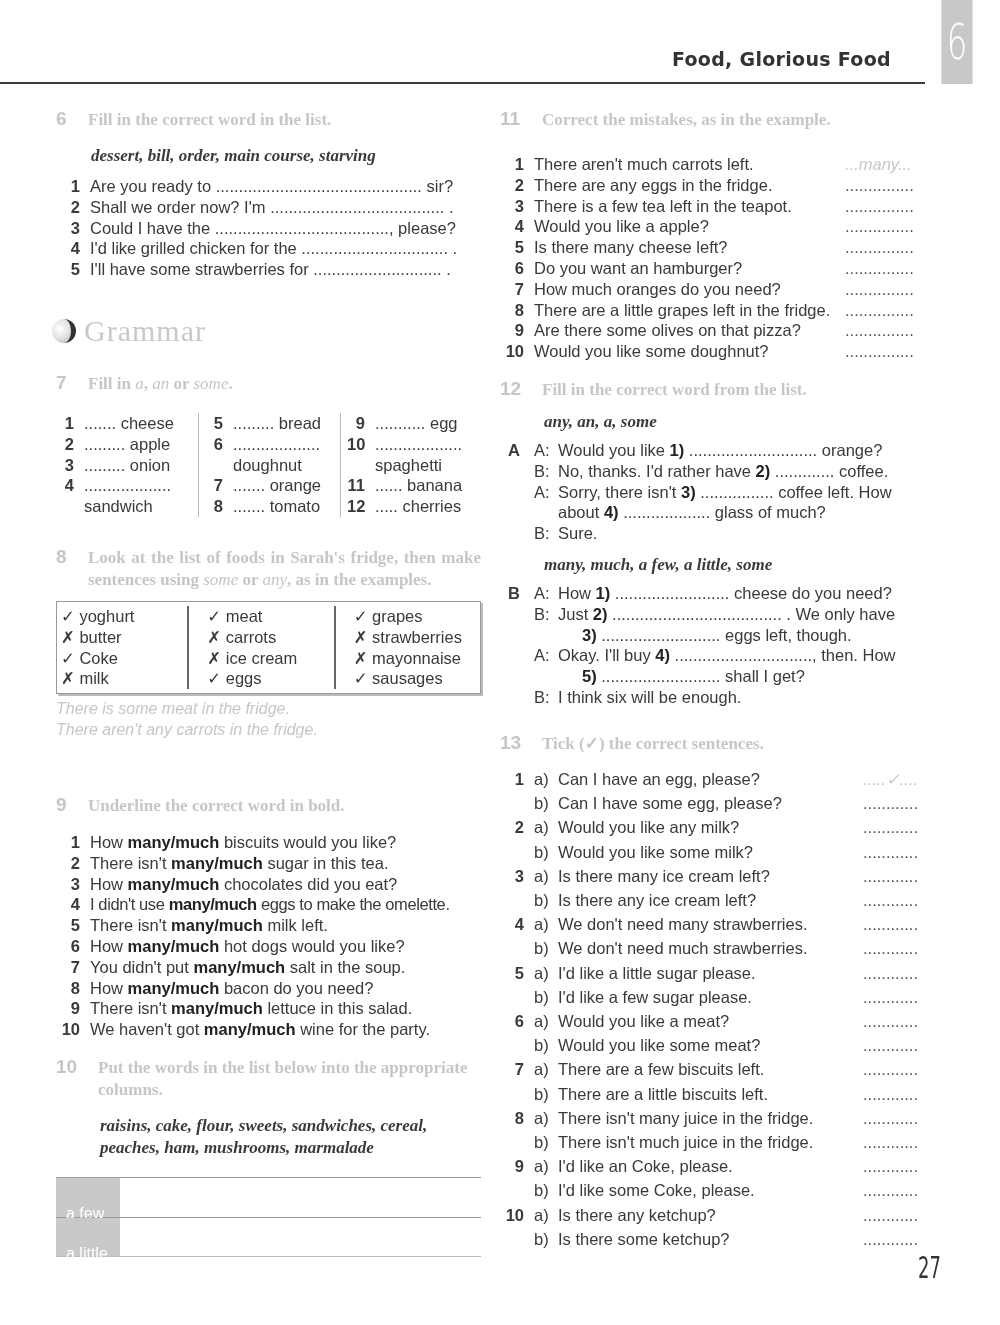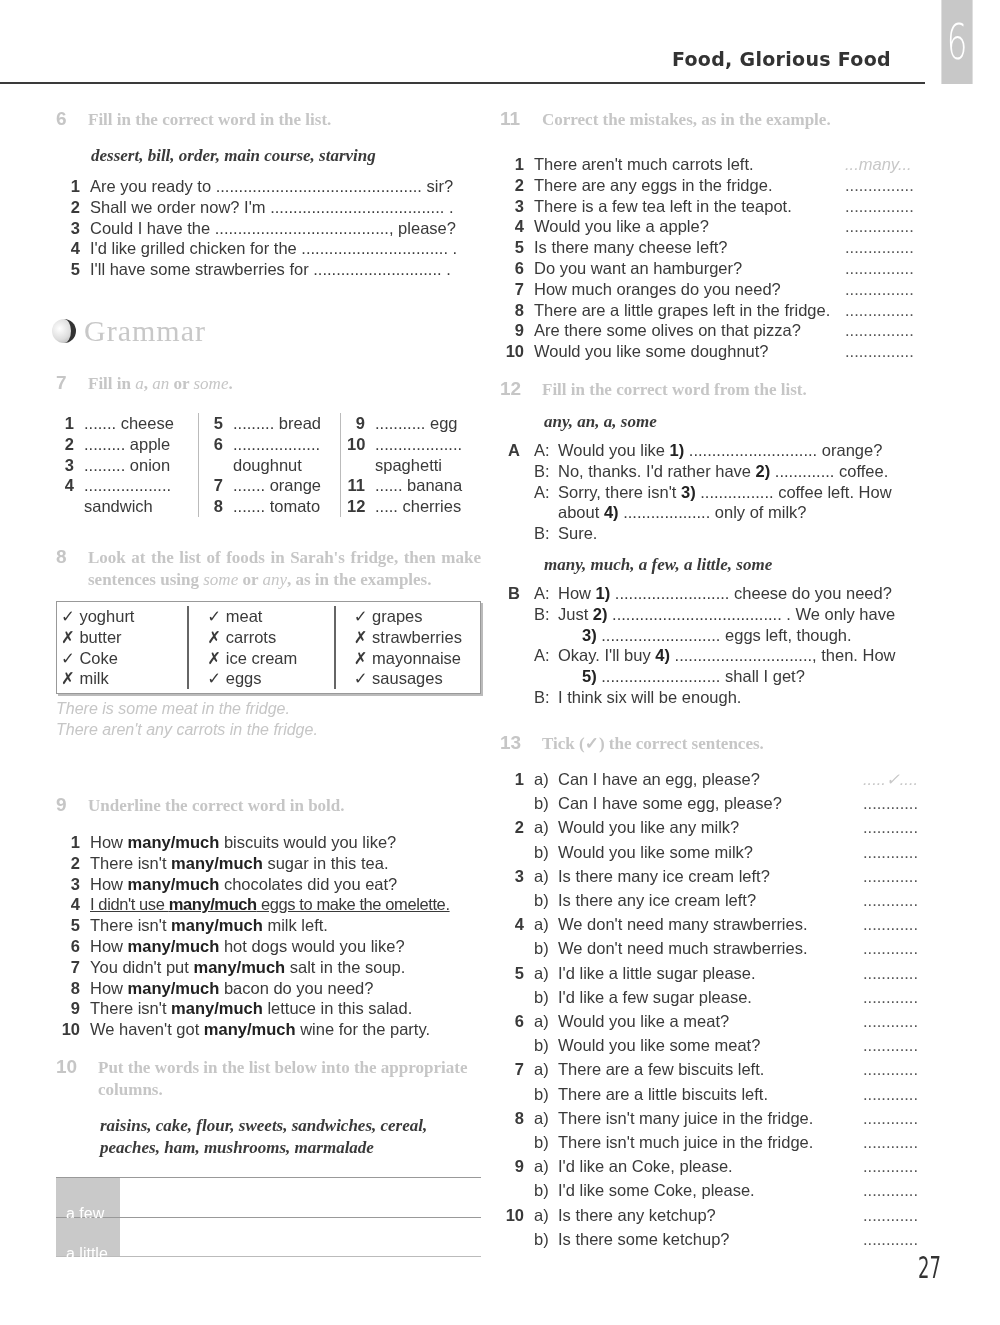--- a/index.html
+++ b/index.html
@@ -228,21 +228,21 @@
       <div class="row">
           <span class="n">2</span>
           <span class="t"><span>There isn't </span><b>many/much</b><span> sugar in this tea.</span></span>
         </div>
       <div class="row">
           <span class="n">3</span>
           <span class="t"><span>How </span><b>many/much</b><span> chocolates did you eat?</span></span>
         </div>
       <div class="row">
           <span class="n">4</span>
-          <span class="t" style="letter-spacing:-0.4px;text-decoration:underline;"><span>I didn't use </span><b>many/much</b><span> eggs to make the omelette.</span></span>
+          <span class="t" style="letter-spacing:-0.4px;"><span>I didn't use </span><b>many/much</b><span> eggs to make the omelette.</span></span>
         </div>
       <div class="row">
           <span class="n">5</span>
           <span class="t"><span>There isn't </span><b>many/much</b><span> milk left.</span></span>
         </div>
       <div class="row">
           <span class="n">6</span>
           <span class="t"><span>How </span><b>many/much</b><span> hot dogs would you like?</span></span>
         </div>
       <div class="row">
@@ -362,21 +362,21 @@
           <span class="dline"><span>No, thanks. I'd rather have </span><b>2)</b><span> ............. coffee.</span></span>
         </div>
       <div class="drow">
           <span class="dletter"></span>
           <span class="dspk">A:</span>
           <span class="dline"><span>Sorry, there isn't </span><b>3)</b><span> ................ coffee left. How</span></span>
         </div>
       <div class="drow">
           <span class="dletter"></span>
           <span class="dspk"></span>
-          <span class="dline"><span>about </span><b>4)</b><span> ................... only of milk?</span></span>
+          <span class="dline"><span>about </span><b>4)</b><span> ................... glass of much?</span></span>
         </div>
       <div class="drow">
           <span class="dletter"></span>
           <span class="dspk">B:</span>
           <span class="dline"><span>Sure.</span></span>
         </div>
     </div>
     <div class="wordlist" style="margin-top:10px; margin-left:44px;">many, much, a few, a little, some</div>
     <div class="dialog" style="margin-top:7px;">
       <div class="drow">

